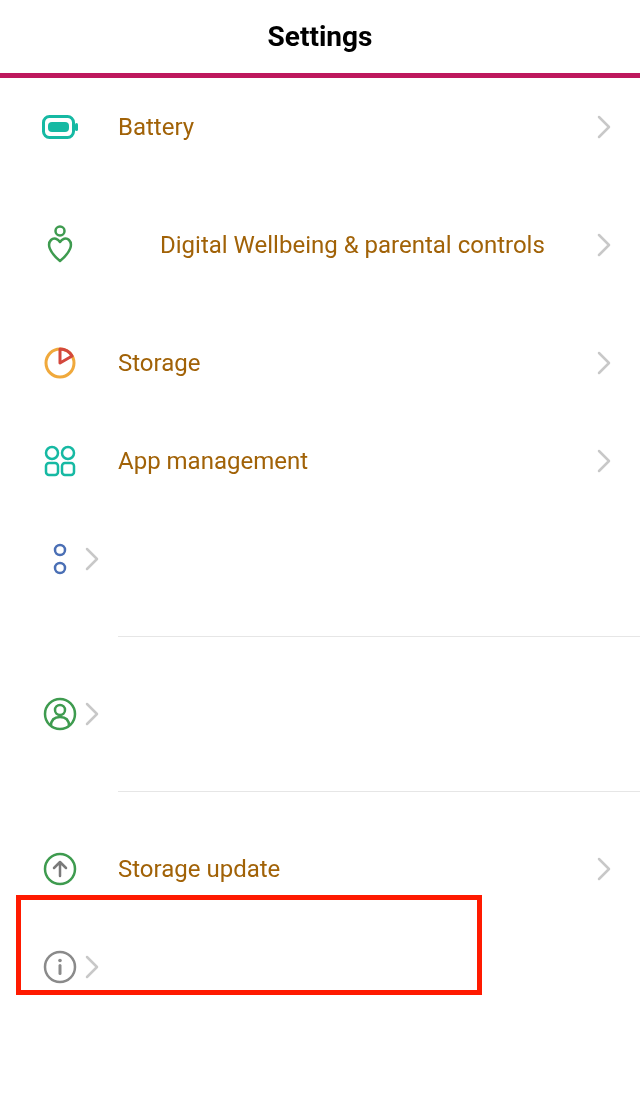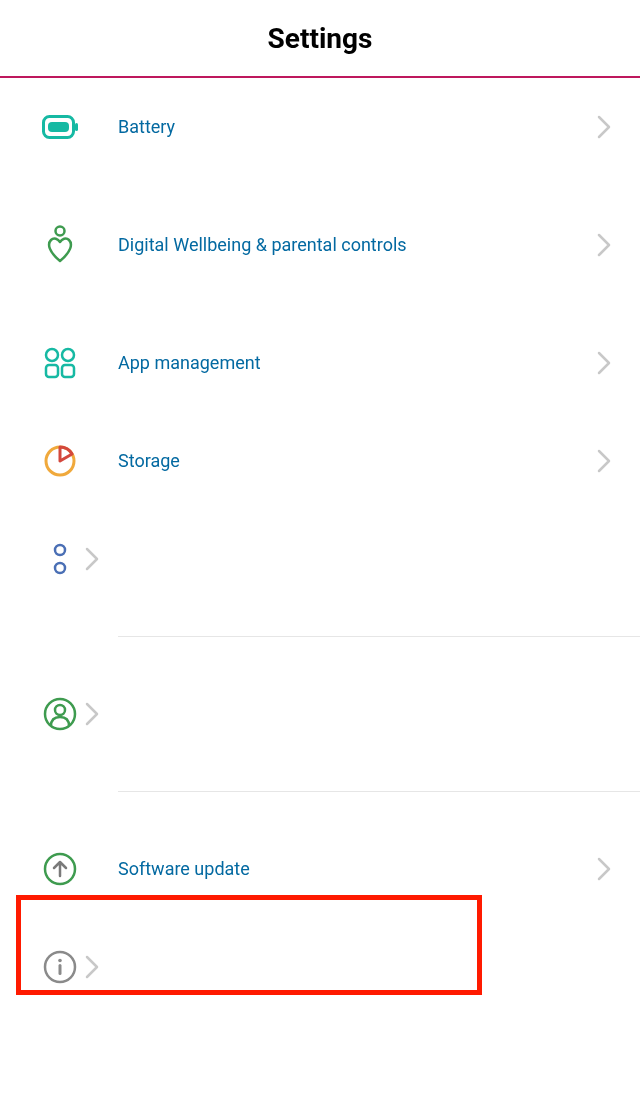--- a/index.html
+++ b/index.html
@@ -10,50 +10,50 @@
     font-family: -apple-system, BlinkMacSystemFont, "Segoe UI", Roboto, Helvetica, Arial, sans-serif;
     background: #ffffff;
     color: #111;
     overflow: hidden;
   }
   .header {
     height: 78px;
     display: flex;
     align-items: center;
     justify-content: center;
-    border-bottom: 2px solid #be185d;
+    border-bottom: 5px solid #be185d;
   }
   .header-title {
     font-size: 28px;
     font-weight: 700;
     color: #000;
   }
   .list {
     padding: 0;
   }
   .item {
     display: flex;
     align-items: center;
     height: 98px;
     padding: 0 24px 0 40px;
     position: relative;
   }
-  .item-tall { height: 138px; }
+  .item-tall { height: 138px; gap: 42px; }
   .icon-slot {
     width: 40px;
     display: flex;
     align-items: center;
     justify-content: center;
     flex-shrink: 0;
   }
   .label {
     flex: 1;
-    font-size: 18px;
+    font-size: 24px;
     font-weight: 400;
-    color: #0369a1;
+    color: #a16207;
     margin-left: 38px;
     line-height: 1.25;
   }
   .chev {
     flex-shrink: 0;
     width: 24px;
     display: flex;
     align-items: center;
     justify-content: center;
   }
@@ -112,52 +112,52 @@
     <span class="label">Digital Wellbeing &amp; parental controls</span>
     <span class="chev">
       <svg width="14" height="24" viewBox="0 0 14 24">
           <path d="M2 2 L12 12 L2 22" fill="none" stroke="#c8c8c8" stroke-width="2.5" stroke-linecap="round" stroke-linejoin="round"></path>
         </svg>
     </span>
   </div>
 
   <div class="item">
     <span class="icon-slot">
+      <svg width="34" height="34" viewBox="0 0 34 34">
+        <circle cx="17" cy="17" r="14" fill="none" stroke="#f0a93c" stroke-width="3"></circle>
+        <path d="M17 3 A14 14 0 0 1 29.1 10 L17 17 Z" fill="none" stroke="#d3483d" stroke-width="3" stroke-linejoin="round"></path>
+      </svg>
+    </span>
+    <span class="label">Storage</span>
+    <span class="chev">
+      <svg width="14" height="24" viewBox="0 0 14 24">
+          <path d="M2 2 L12 12 L2 22" fill="none" stroke="#c8c8c8" stroke-width="2.5" stroke-linecap="round" stroke-linejoin="round"></path>
+        </svg>
+    </span>
+  </div>
+
+  <div class="item">
+    <span class="icon-slot">
       <svg width="32" height="32" viewBox="0 0 32 32">
         <circle cx="8" cy="8" r="6" fill="none" stroke="#16b9a3" stroke-width="2.5"></circle>
         <circle cx="24" cy="8" r="6" fill="none" stroke="#16b9a3" stroke-width="2.5"></circle>
         <rect x="2" y="18" width="12" height="12" rx="3" fill="none" stroke="#16b9a3" stroke-width="2.5"></rect>
         <rect x="18" y="18" width="12" height="12" rx="3" fill="none" stroke="#16b9a3" stroke-width="2.5"></rect>
       </svg>
     </span>
     <span class="label">App management</span>
     <span class="chev">
       <svg width="14" height="24" viewBox="0 0 14 24">
           <path d="M2 2 L12 12 L2 22" fill="none" stroke="#c8c8c8" stroke-width="2.5" stroke-linecap="round" stroke-linejoin="round"></path>
         </svg>
     </span>
   </div>
 
   <div class="item">
     <span class="icon-slot">
-      <svg width="34" height="34" viewBox="0 0 34 34">
-        <circle cx="17" cy="17" r="14" fill="none" stroke="#f0a93c" stroke-width="3"></circle>
-        <path d="M17 3 A14 14 0 0 1 29.1 10 L17 17 Z" fill="none" stroke="#d3483d" stroke-width="3" stroke-linejoin="round"></path>
-      </svg>
-    </span>
-    <span class="label">Storage</span>
-    <span class="chev">
-      <svg width="14" height="24" viewBox="0 0 14 24">
-          <path d="M2 2 L12 12 L2 22" fill="none" stroke="#c8c8c8" stroke-width="2.5" stroke-linecap="round" stroke-linejoin="round"></path>
-        </svg>
-    </span>
-  </div>
-
-  <div class="item">
-    <span class="icon-slot">
       <svg width="14" height="34" viewBox="0 0 14 34">
         <circle cx="7" cy="8" r="5" fill="none" stroke="#4a6fb5" stroke-width="2.5"></circle>
         <circle cx="7" cy="26" r="5" fill="none" stroke="#4a6fb5" stroke-width="2.5"></circle>
       </svg>
     </span>
     <span class="chev">
       <svg width="14" height="24" viewBox="0 0 14 24">
           <path d="M2 2 L12 12 L2 22" fill="none" stroke="#c8c8c8" stroke-width="2.5" stroke-linecap="round" stroke-linejoin="round"></path>
         </svg>
     </span>
@@ -187,21 +187,21 @@
   <div class="divider"></div>
   <div class="group-gap"></div>
 
   <div class="item">
     <span class="icon-slot">
       <svg width="34" height="34" viewBox="0 0 34 34">
         <circle cx="17" cy="17" r="15" fill="none" stroke="#3e9b4f" stroke-width="2.5"></circle>
         <path d="M17 24 L17 10 M11 16 L17 10 L23 16" fill="none" stroke="#7a7a7a" stroke-width="2.5" stroke-linecap="round" stroke-linejoin="round"></path>
       </svg>
     </span>
-    <span class="label">Software update</span>
+    <span class="label">Storage update</span>
     <span class="chev">
       <svg width="14" height="24" viewBox="0 0 14 24">
           <path d="M2 2 L12 12 L2 22" fill="none" stroke="#c8c8c8" stroke-width="2.5" stroke-linecap="round" stroke-linejoin="round"></path>
         </svg>
     </span>
   </div>
 
   <div class="item">
     <span class="icon-slot">
       <svg width="34" height="34" viewBox="0 0 34 34">

